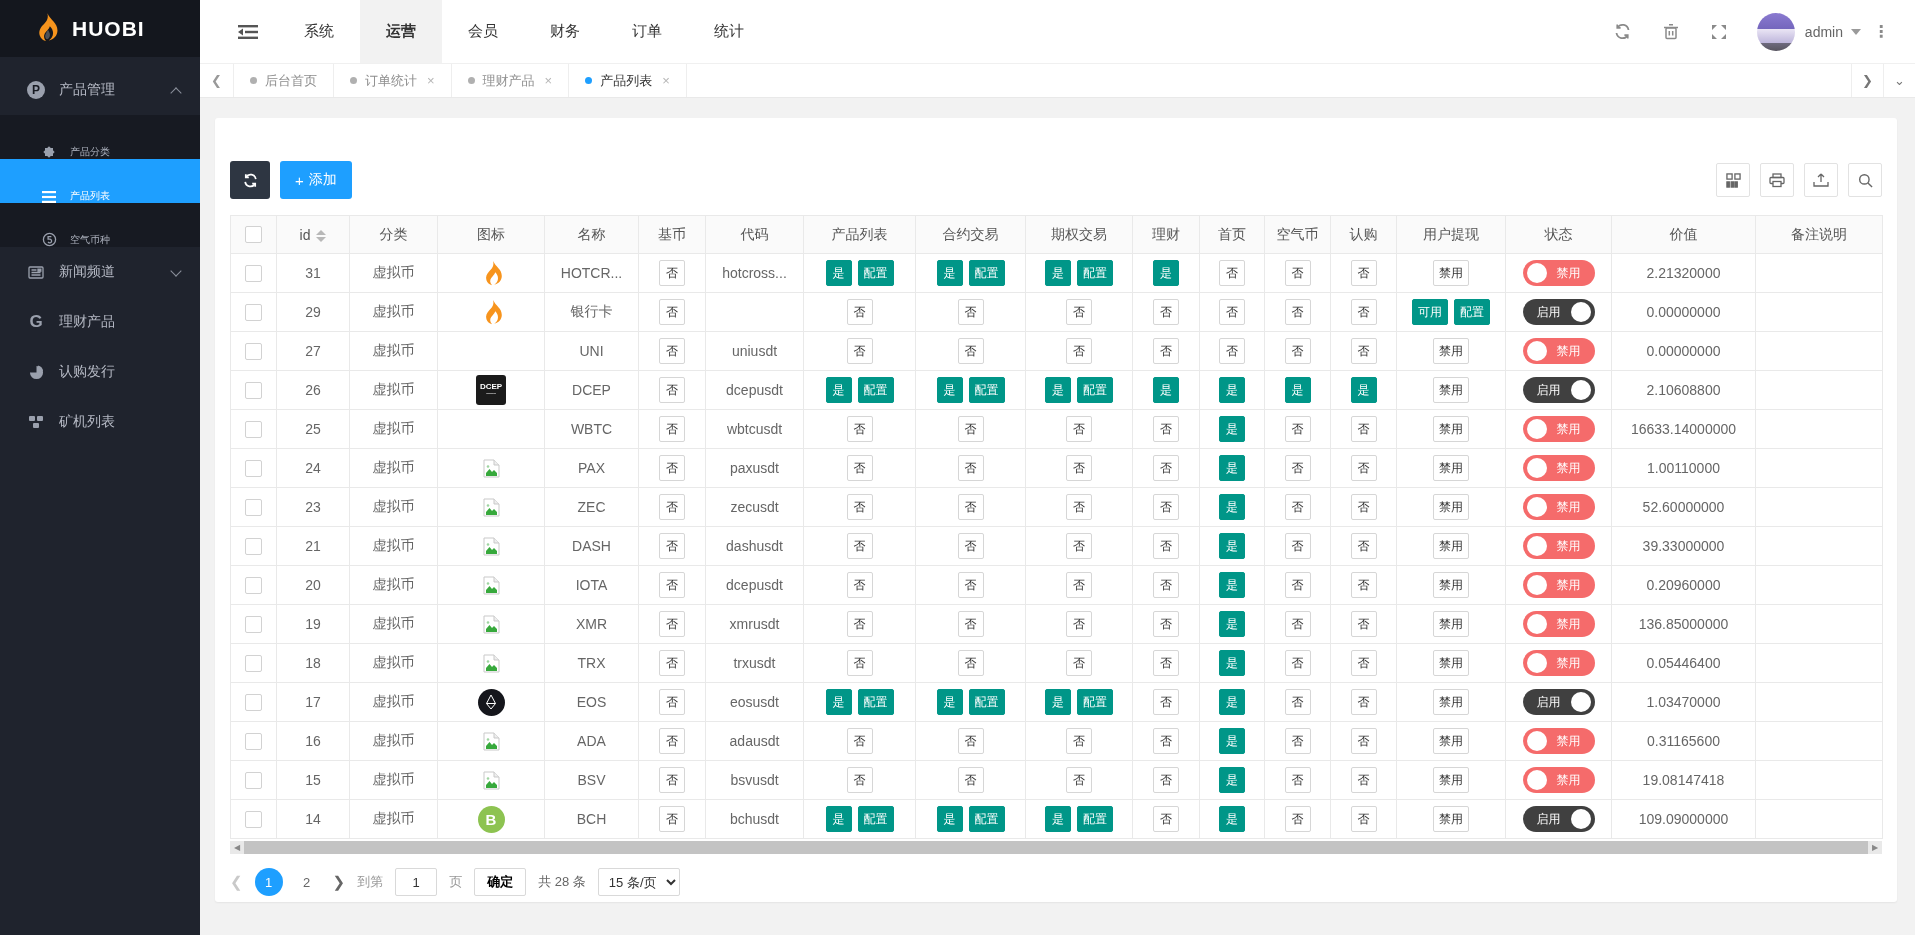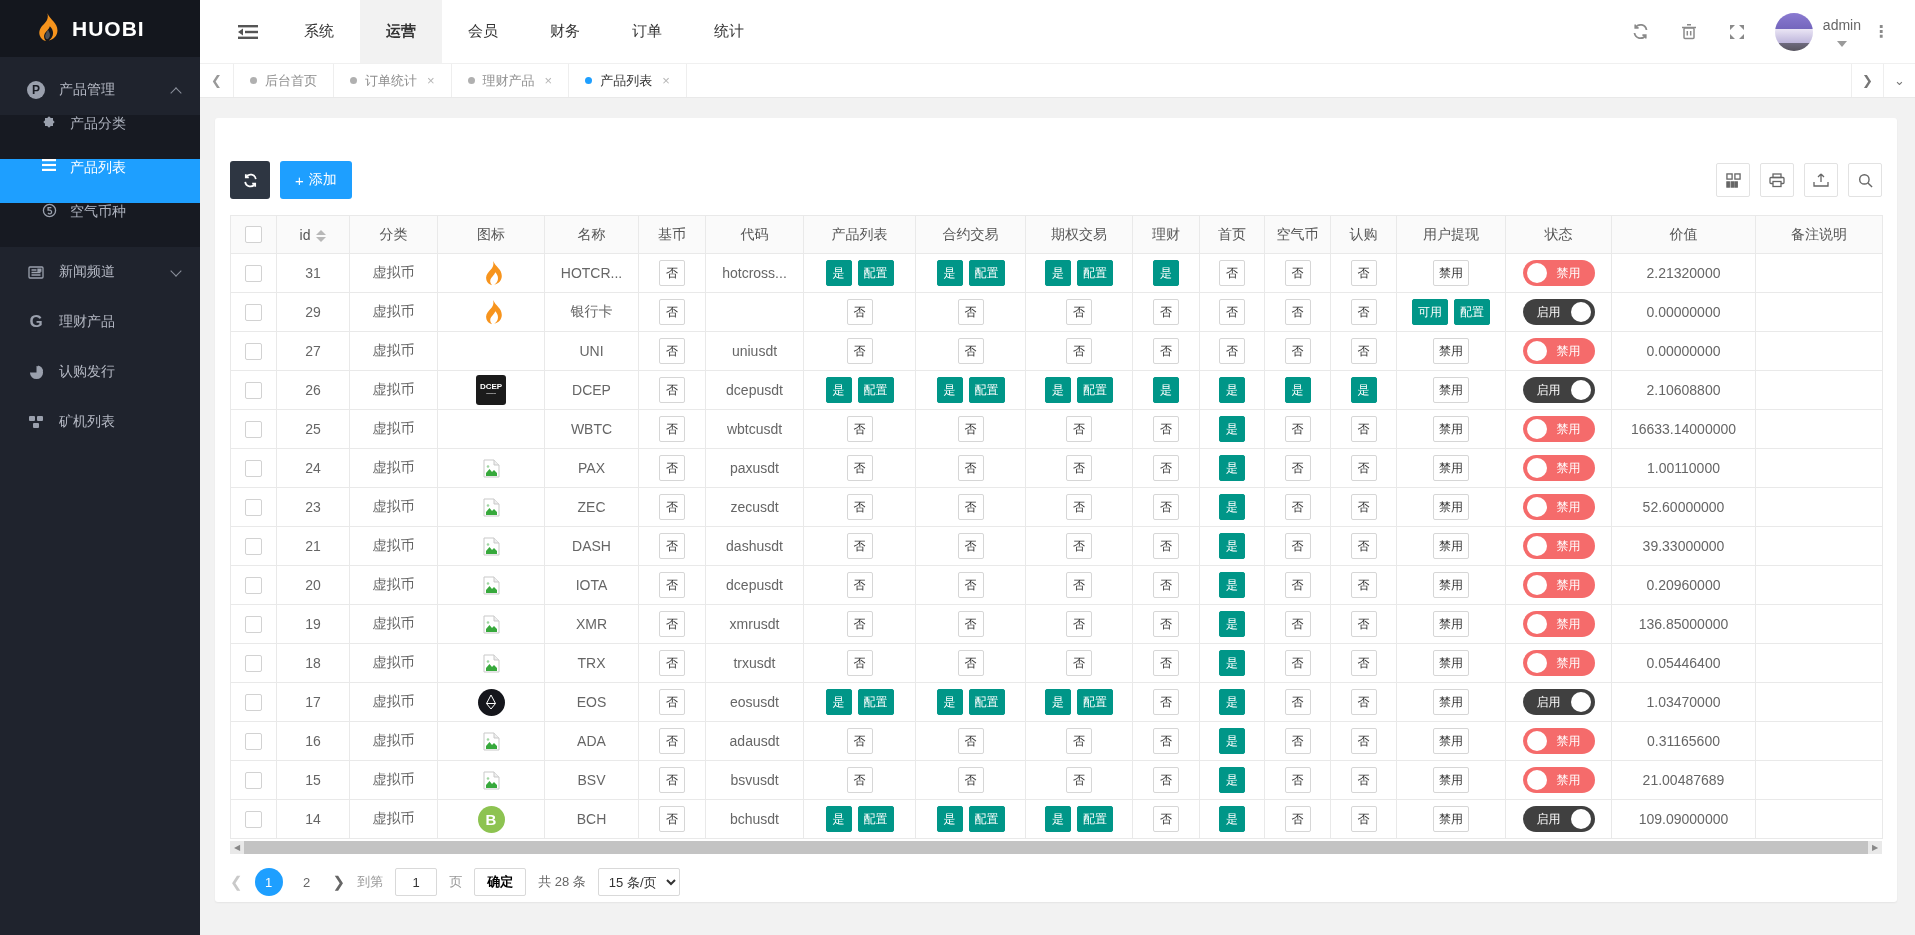--- a/index.html
+++ b/index.html
@@ -10,36 +10,36 @@
   .sidebar { position:absolute; left:0; top:0; width:200px; height:935px; background:#1f232d; z-index:5;}
   .logo { height:57px; background:#14171e; display:flex; align-items:center; padding-left:30px; gap:12px;}
   .logo-text { color:#fff; font-size:21px; font-weight:bold; letter-spacing:1px;}
   .menu { padding-top:8px; }
   .menu-group-header { height:50px; display:flex; align-items:center; padding:0 18px 0 26px; color:#b6bac5; font-size:14px; cursor:pointer; position:relative;}
   .menu-group-header .mi { width:20px; display:flex; justify-content:center; margin-right:13px; color:#9aa0ad;}
   .caret { width:8px; height:8px; border-right:1.5px solid #8b909c; border-bottom:1.5px solid #8b909c; position:absolute; right:20px;}
   .caret.up { transform:rotate(-135deg); top:24px;}
   .caret.down { transform:rotate(45deg); top:20px;}
   .submenu { background:#171a22; }
-  .submenu-item { height:44px; display:flex; align-items:flex-start; padding-left:40px; color:#aeb3bf; font-size:14px; cursor:pointer;}
+  .submenu-item { height:44px; display:flex; align-items:flex-end; padding-left:40px; color:#aeb3bf; font-size:10px; cursor:pointer;}
   .submenu-item .mi { width:18px; display:flex; justify-content:center; margin-right:12px;}
   .submenu-item.active { background:#1E9FFF; color:#fff;}
   .pcircle { width:18px; height:18px; border-radius:50%; background:#9aa0ad; color:#171a22; font-size:12px; font-weight:bold; display:flex; align-items:center; justify-content:center;}
   .gletter { font-size:17px; font-weight:bold; color:#9aa0ad;}
 
   
   .topbar { position:absolute; left:200px; top:0; right:0; height:64px; background:#fff; display:flex; align-items:stretch; border-bottom:1px solid #f0f0f0; z-index:4;}
   .nav-toggle { width:60px; display:flex; align-items:center; justify-content:center; cursor:pointer; margin-left:18px;}
   .nav-item { padding:0 26px; display:flex; align-items:center; font-size:15px; color:#333; cursor:pointer;}
   .nav-item.active { background:#f2f2f2; font-weight:bold;}
   .topbar-right { margin-left:auto; display:flex; align-items:center; padding-right:14px;}
   .tb-icon { width:48px; display:flex; justify-content:center; align-items:center; cursor:pointer; color:#8a8a8a;}
   .avatar { width:38px; height:38px; border-radius:50%; margin:0 10px 0 14px; position:relative; overflow:hidden;
     background:linear-gradient(180deg,#8a7ad0 0%,#7466bd 42%,#e9e4f4 43%,#bfb7dc 78%,#6e6a7e 79%,#57545f 100%); }
-  .admin-wrap { display:flex; align-items:center; gap:8px; color:#666; font-size:14px; cursor:pointer;flex-direction:column;}
+  .admin-wrap { display:flex; align-items:center; gap:8px; color:#666; font-size:14px; cursor:pointer;}
   .caret-down-sm { width:0; height:0; border-left:5px solid transparent; border-right:5px solid transparent; border-top:6px solid #9a9a9a;}
   .kebab { color:#8a8a8a; font-size:16px; letter-spacing:0; padding:0 12px; cursor:pointer; font-weight:bold;}
 
   
   .tabbar { position:absolute; left:200px; top:64px; right:0; height:34px; background:#fff; border-bottom:1px solid #e9e9e9; display:flex; z-index:4;}
   .tab-scroll { width:34px; display:flex; align-items:center; justify-content:center; color:#999; border-right:1px solid #eee; cursor:pointer; font-size:13px;}
   .tab { display:flex; align-items:center; gap:8px; padding:0 16px; border-right:1px solid #eee; font-size:13px; color:#8d8d8d; cursor:pointer; white-space:nowrap;}
   .tab .dot { width:7px; height:7px; border-radius:50%; background:#b0b0b0;}
   .tab.active { color:#333;}
   .tab.active .dot { background:#1E9FFF;}
@@ -740,21 +740,21 @@
             <td><span class="b b-plain">否</span></td>
             <td><span class="b b-plain">否</span></td>
             <td><span class="b b-teal">是</span></td>
             <td><span class="b b-plain">否</span></td>
             <td><span class="b b-plain">否</span></td>
             <td><span class="b b-plain">禁用</span></td>
             <td><span class="switch off">
                 <span class="knob"></span>
                 <span class="sw-t">禁用</span>
               </span></td>
-            <td>21.00487689</td>
+            <td>19.08147418</td>
             <td></td>
           </tr>
           <tr>
             <td><span class="chk"></span></td>
             <td>14</td>
             <td>虚拟币</td>
             <td><span class="coin-ic">
                 <span class="bch">B</span>
               </span></td>
             <td>BCH</td>

